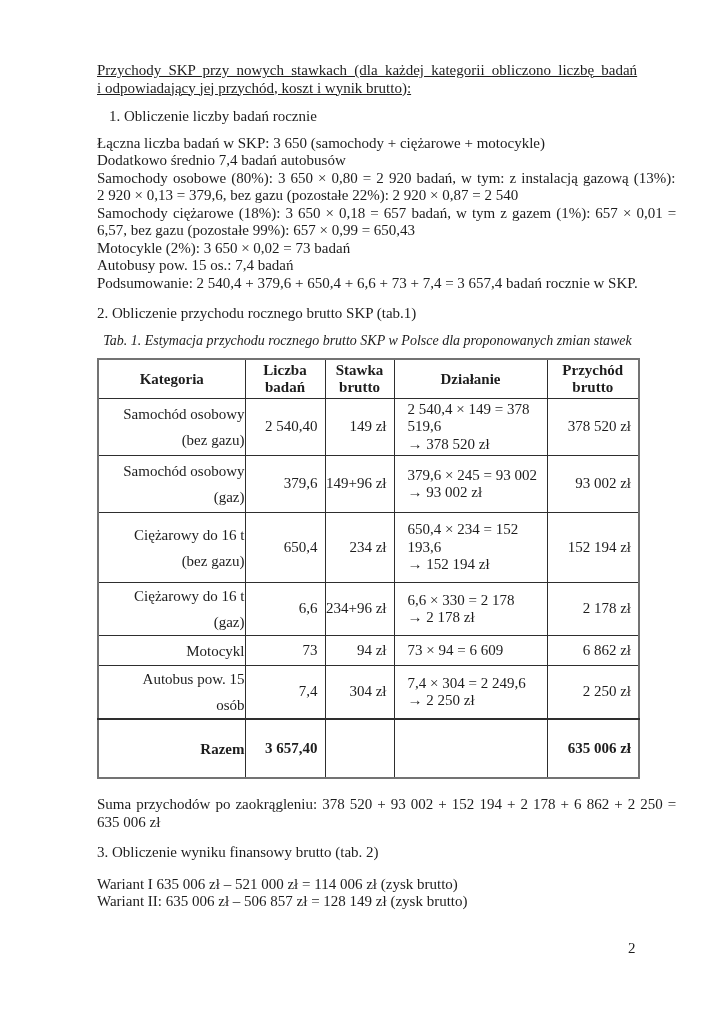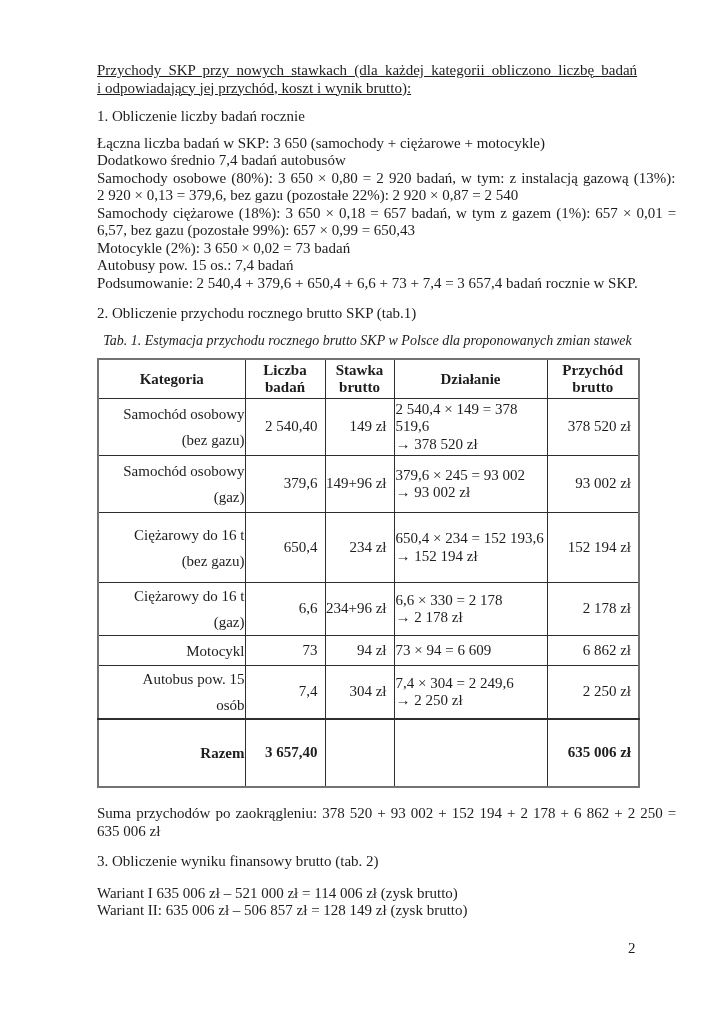--- a/index.html
+++ b/index.html
@@ -24,21 +24,21 @@
     width: 541px;
     font-size: 15px;
     line-height: 17.5px;
   }
   .line { white-space: pre; }
   .underline { text-decoration: underline; }
   .ws-wide { word-spacing: 3.5px; }
   .ws-med  { word-spacing: 1.3px; }
 
   .intro    { margin-bottom: 11px; }
-  .heading1 { margin-bottom: 9px; }
+  .heading1 { margin-bottom: 9px; margin-left: 12px; }
   .para1    { margin-bottom: 13px; }
   .heading2 { margin-bottom: 9px; }
   .caption  {
     margin-bottom: 9px;
     text-align: center;
     font-style: italic;
     font-size: 14px;
     white-space: pre;
   }
   .table-wrap { margin-bottom: 17px; }
@@ -57,21 +57,21 @@
     font-size: 15px;
   }
   table.revenue th {
     font-weight: bold;
     text-align: center;
     line-height: 17px;
     padding: 2px 2px;
   }
   td.cat  { text-align: right;  padding-left: 22px;  white-space: pre-line; line-height: 26px; }
   td.num  { text-align: right; padding-right: 7px; white-space: pre; }
-  td.calc { text-align: left;  padding-left: 1px;  white-space: pre-line; line-height: 17.5px; }
+  td.calc { text-align: left;  padding-left: 13px;  white-space: pre-line; line-height: 17.5px; }
   tr.total td { border-top: 2px solid #2e2e2e; font-weight: bold; }
 
   .page-number {
     position: absolute;
     top: 940px;
     left: 628px;
     font-size: 15px;
   }
 </style>
 </head>
@@ -163,21 +163,21 @@
           <td class="num">6 862 zł</td>
         </tr>
         <tr style="height:43px">
           <td class="cat">Autobus pow. 15 osób</td>
           <td class="num">7,4</td>
           <td class="num">304 zł</td>
           <td class="calc">7,4 × 304 = 2 249,6
 → 2 250 zł</td>
           <td class="num">2 250 zł</td>
         </tr>
-        <tr class="total" style="height:68px">
+        <tr class="total" style="height:59px">
           <td class="cat">Razem</td>
           <td class="num">3 657,40</td>
           <td class="num"></td>
           <td class="calc"></td>
           <td class="num">635 006 zł</td>
         </tr>
       </tbody>
         </table>
     </div>
 

